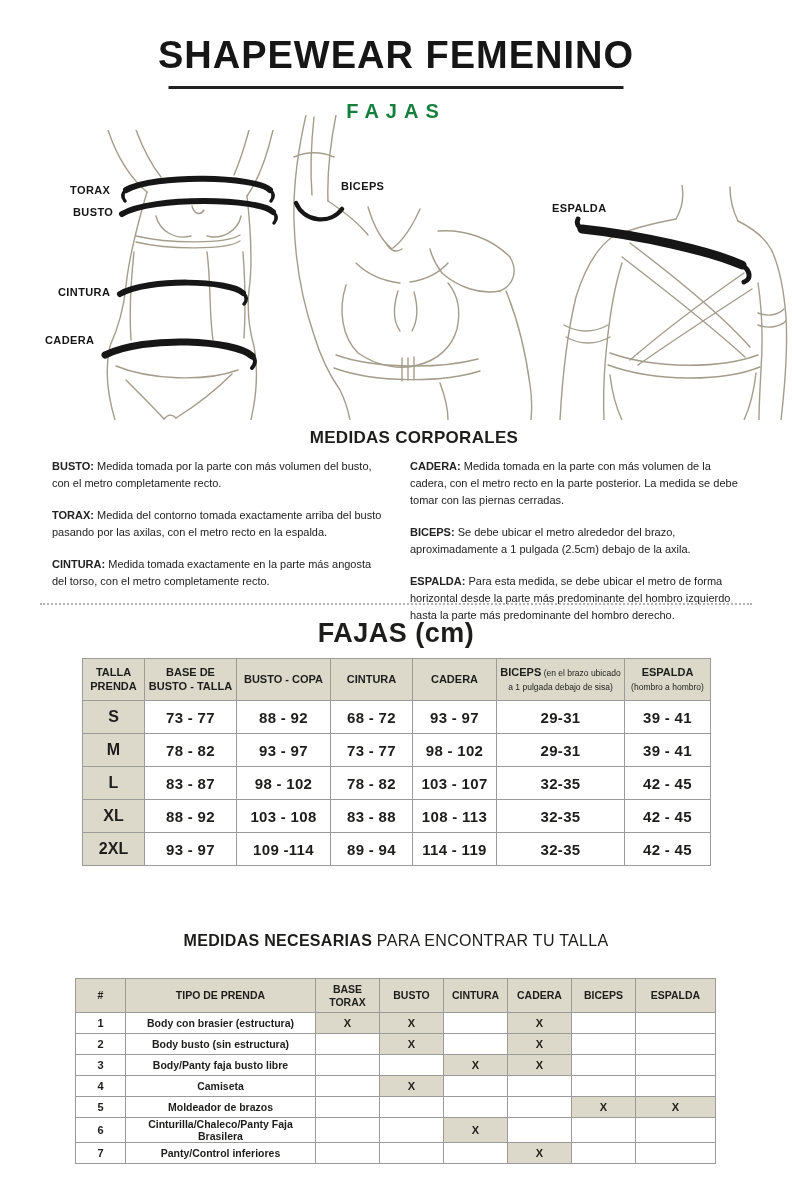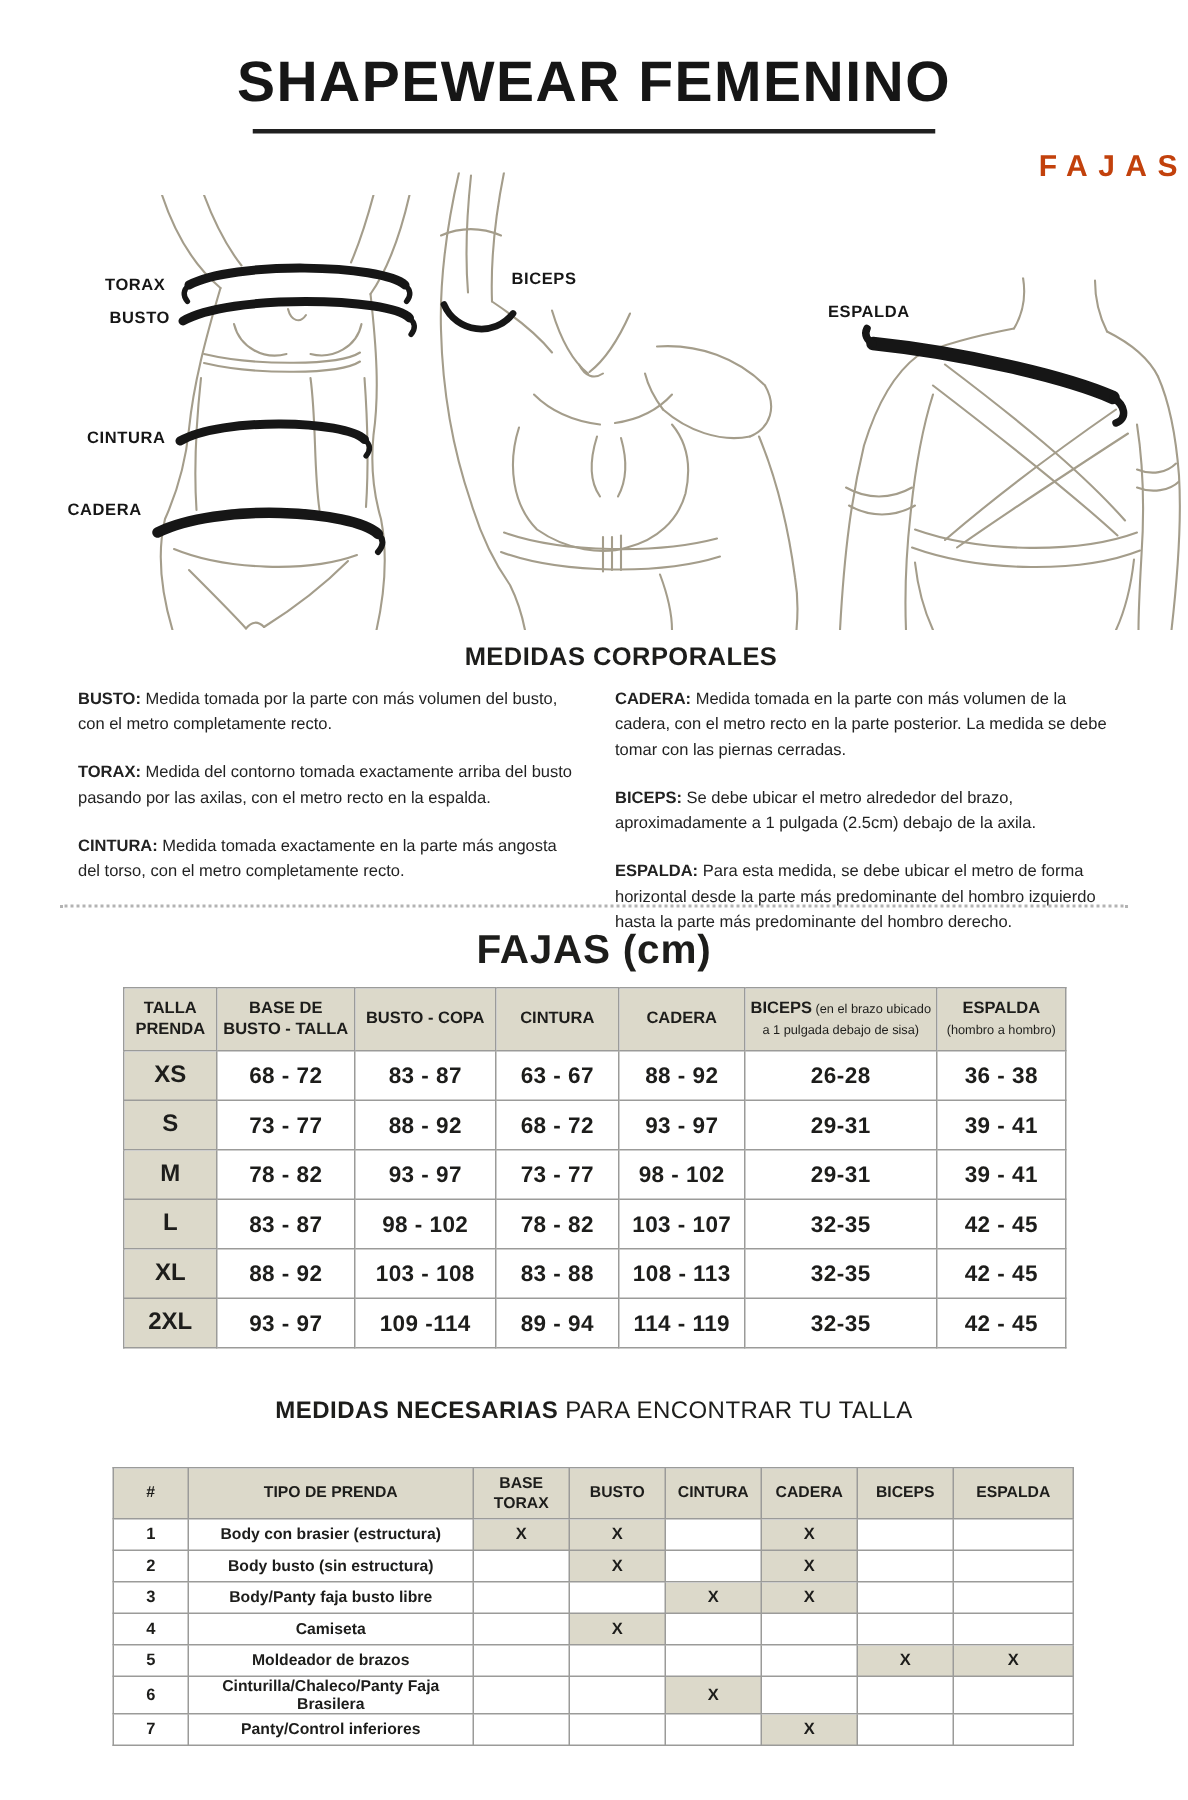--- a/index.html
+++ b/index.html
@@ -5,22 +5,22 @@
   * { box-sizing: border-box; margin: 0; padding: 0; }
   html,body { background:#ffffff; }
   body { font-family: "Liberation Sans", sans-serif; color:#1d1d1b; }
   .page { position:relative; width:792px; height:1200px; margin:0 auto; background:#fff; overflow:hidden; }
 
   
   .main-title { position:absolute; top:34px; left:0; width:100%; text-align:center;
     font-size:38px; font-weight:bold; letter-spacing:1px; color:#161616; }
   .title-rule { position:absolute; top:86px; left:50%; transform:translateX(-50%);
     width:455px; height:3px; background:#202020; }
-  .sub-title { position:absolute; top:100px; left:0; width:100%; text-align:right;
-    font-size:20px; font-weight:bold; letter-spacing:7px; color:#c2410c; }
+  .sub-title { position:absolute; top:100px; left:0; width:100%; text-align:center;
+    font-size:20px; font-weight:bold; letter-spacing:7px; color:#15803d; }
 
   
   .fig { position:absolute; }
   .fig svg { display:block; }
   .sketch { stroke:#a49d8b; stroke-width:1.4; fill:none; stroke-linecap:round; }
   .band   { stroke:#161616; fill:none; stroke-linecap:round; }
   .fig-label { position:absolute; font-size:11px; font-weight:bold; letter-spacing:0.4px; color:#161616; }
 
   
   .mc-title { position:absolute; top:428px; left:0; width:100%; text-align:center;
@@ -214,29 +214,20 @@
           <th><span>BASE DE BUSTO - TALLA</span></th>
           <th><span>BUSTO - COPA</span></th>
           <th><span>CINTURA</span></th>
           <th><span>CADERA</span></th>
           <th><span>BICEPS</span><span class="hsub"> (en el brazo ubicado a 1 pulgada debajo de sisa)</span></th>
           <th><span>ESPALDA</span><span class="hsub"> (hombro a hombro)</span></th>
         </tr>
       </thead>
     <tbody>
         <tr>
-          <th>XS</th>
-          <td>68 - 72</td>
-          <td>83 - 87</td>
-          <td>63 - 67</td>
-          <td>88 - 92</td>
-          <td>26-28</td>
-          <td>36 - 38</td>
-        </tr>
-        <tr>
           <th>S</th>
           <td>73 - 77</td>
           <td>88 - 92</td>
           <td>68 - 72</td>
           <td>93 - 97</td>
           <td>29-31</td>
           <td>39 - 41</td>
         </tr>
         <tr>
           <th>M</th>

